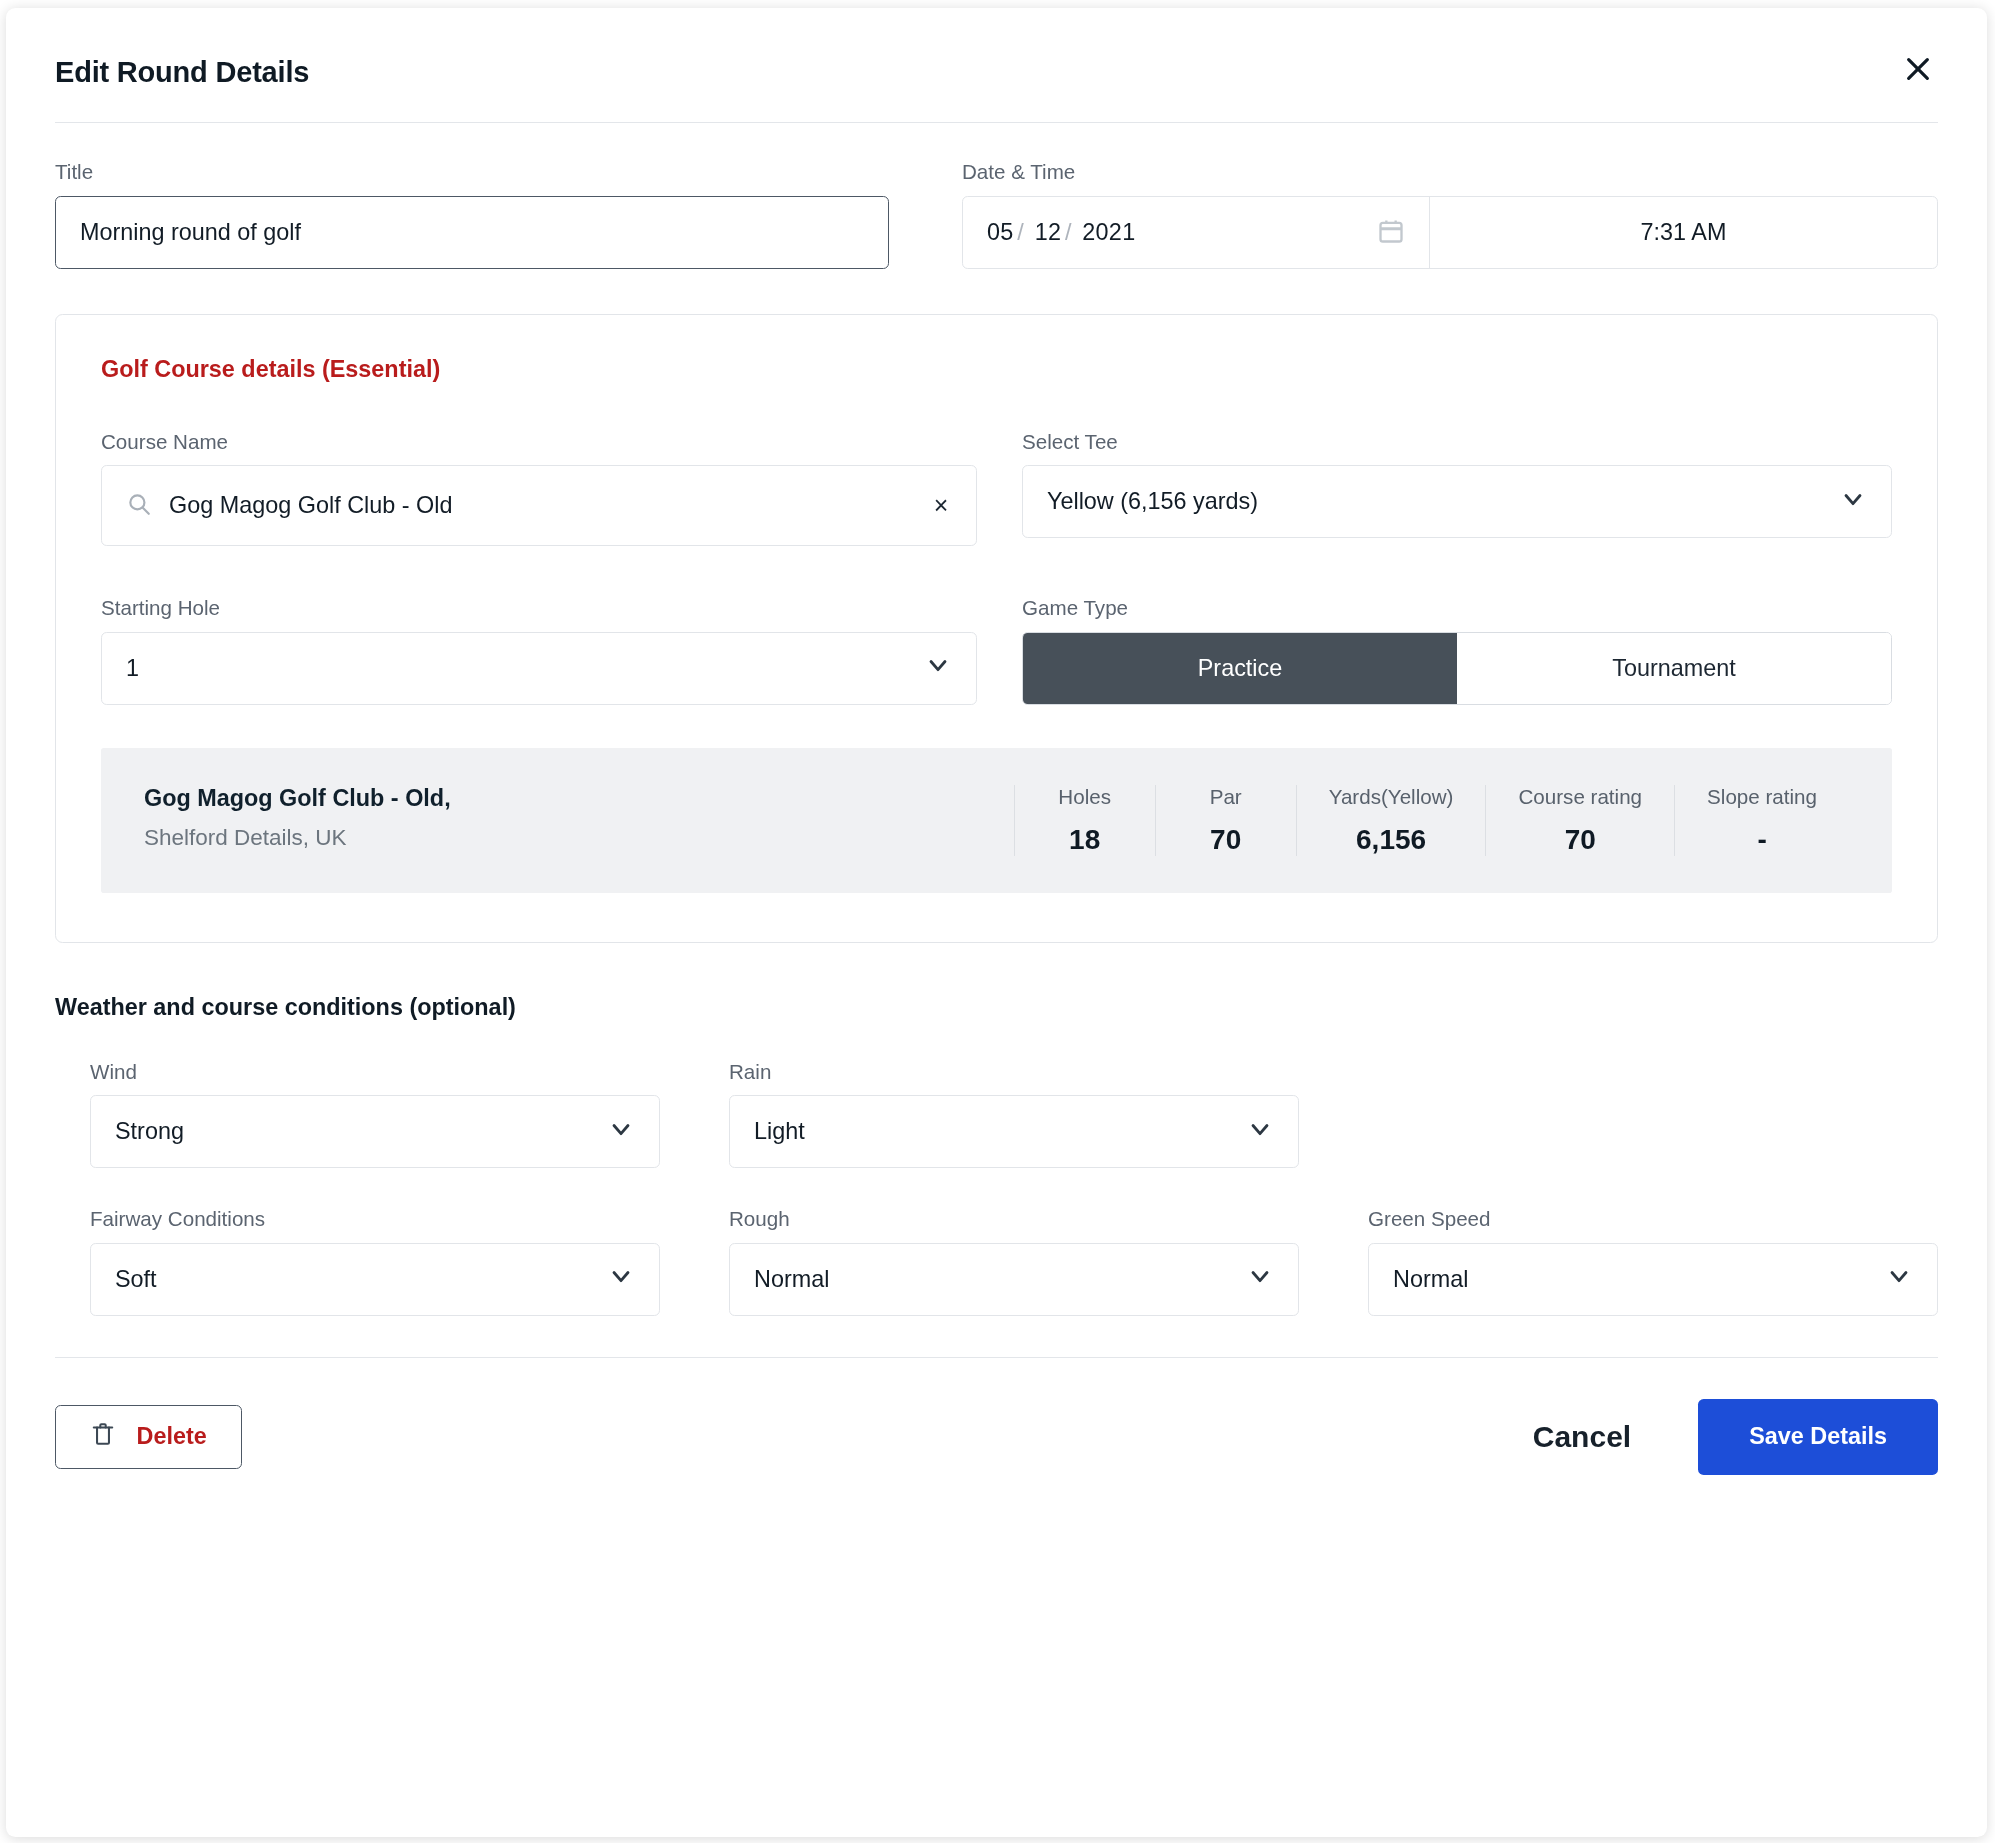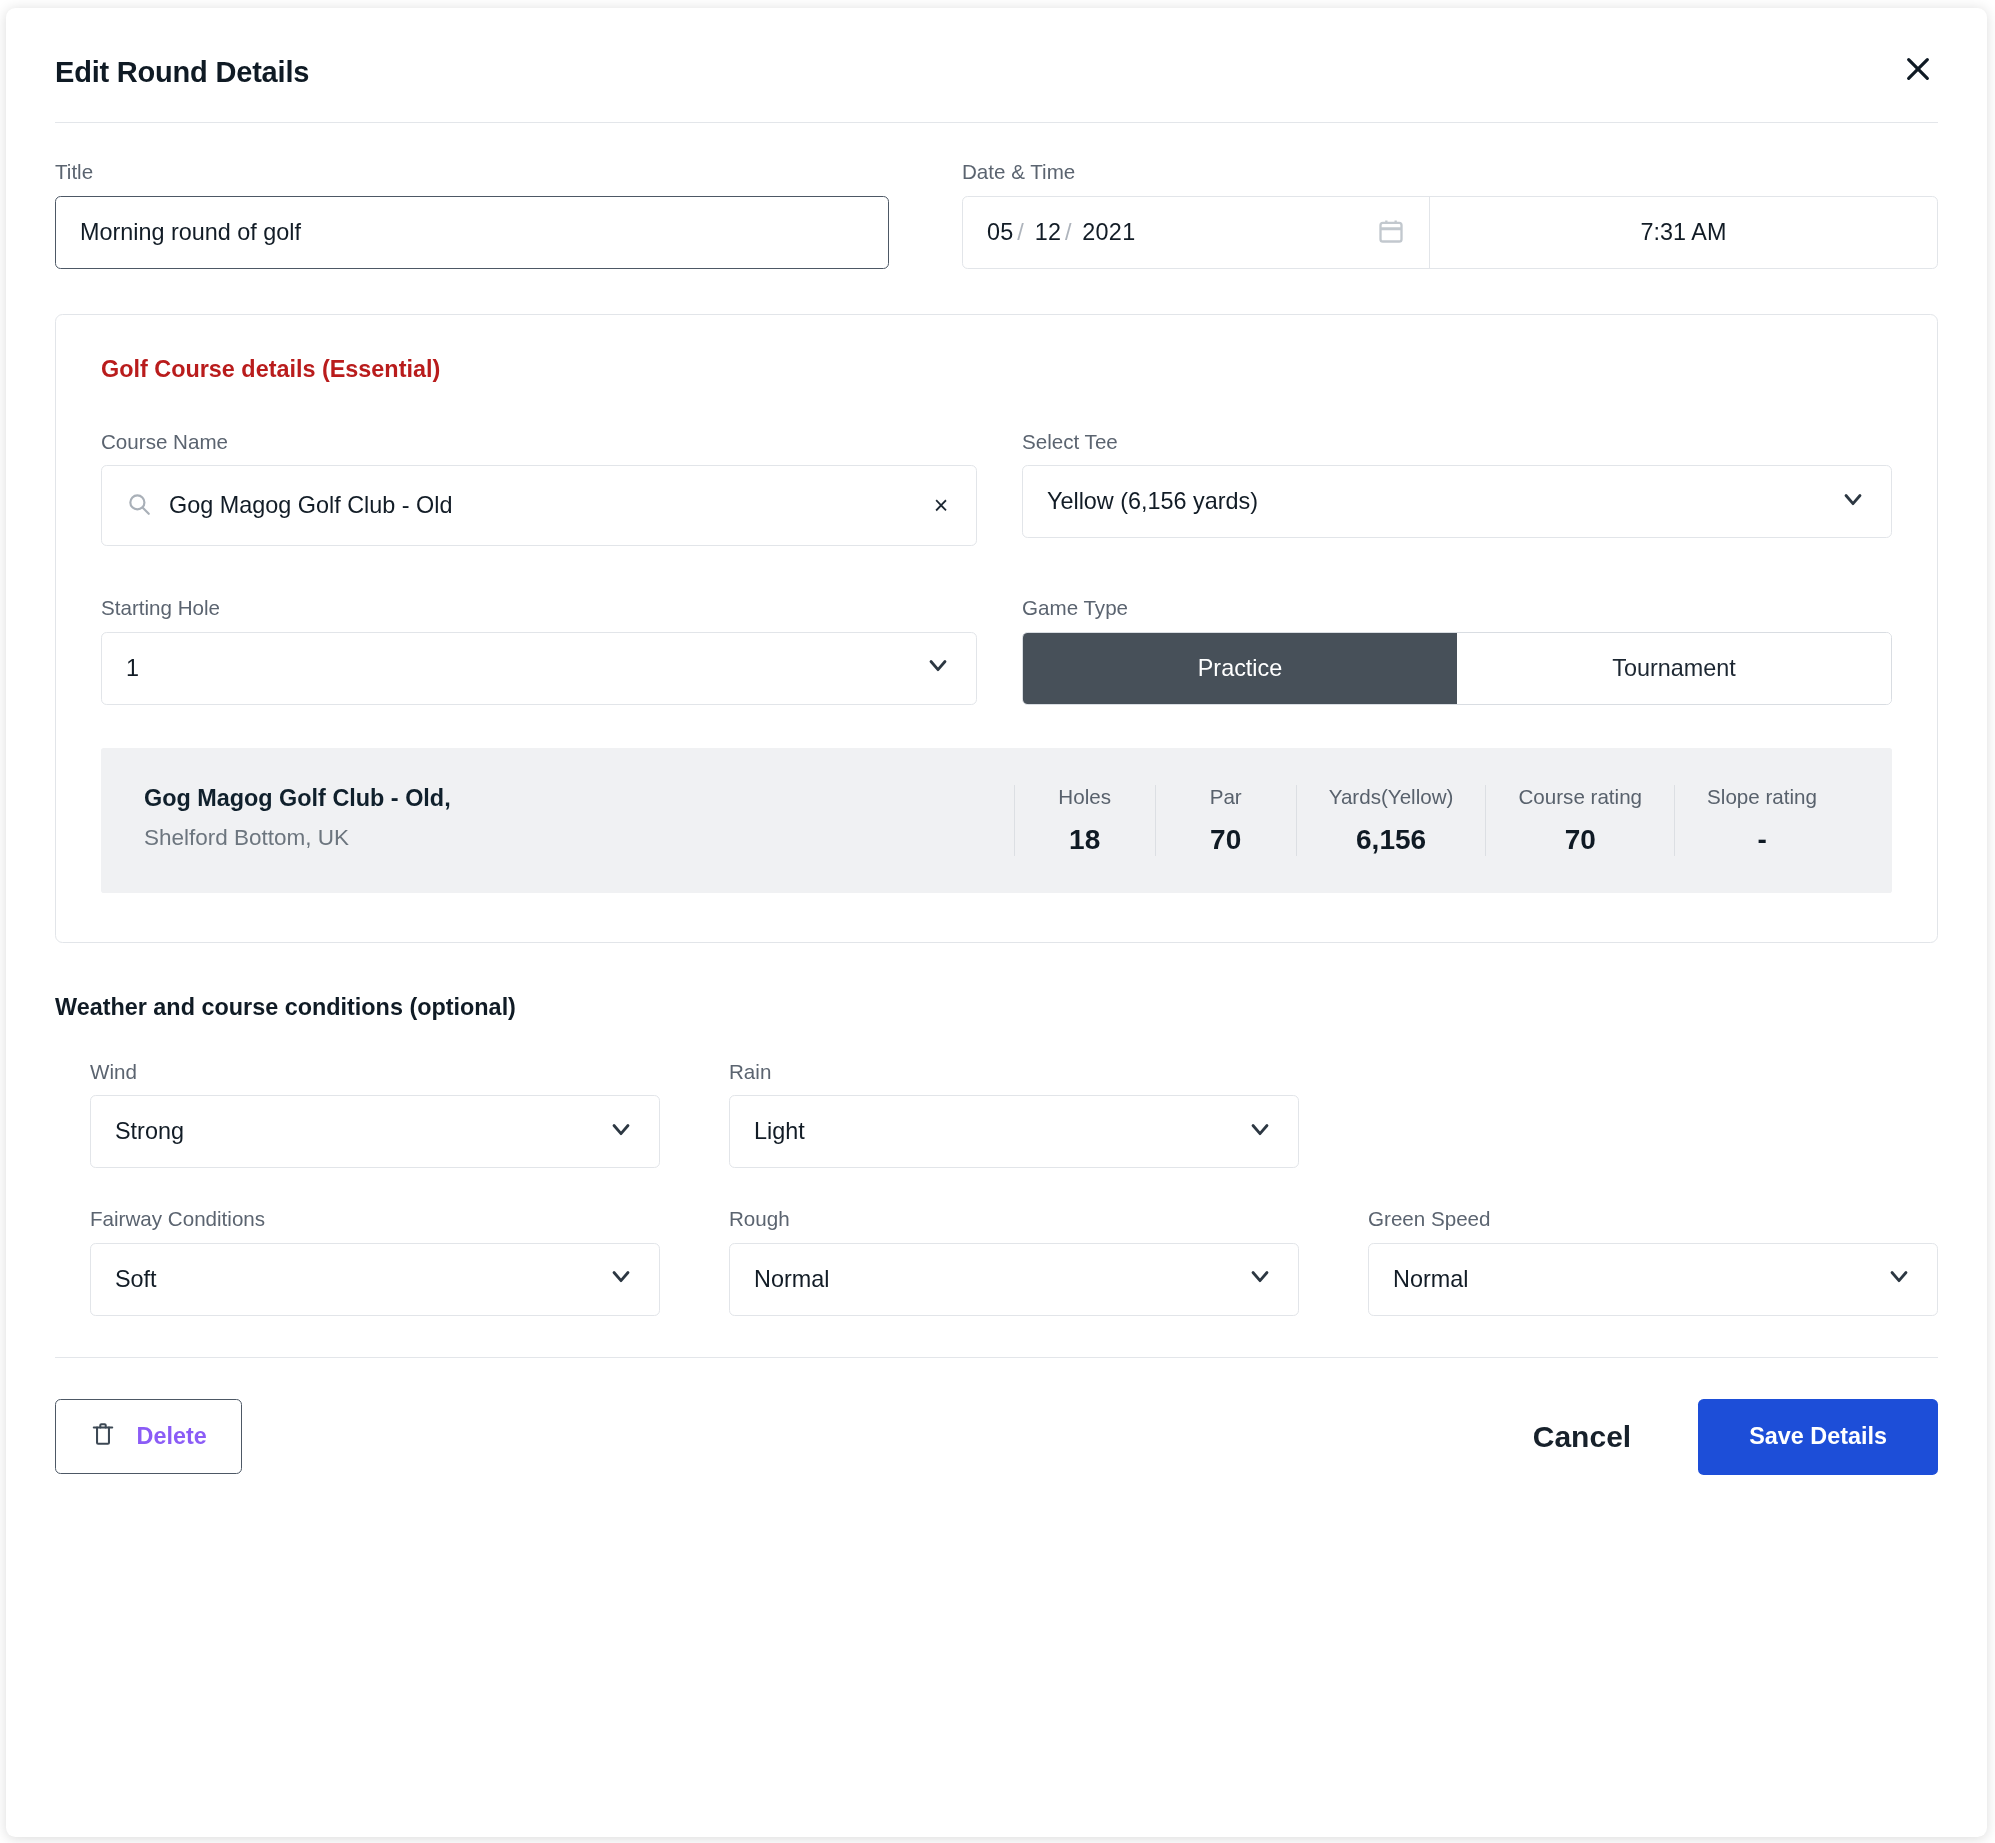--- a/index.html
+++ b/index.html
@@ -248,27 +248,27 @@
     margin-top: 24px;
     padding-top: 41px;
     display: flex;
     align-items: center;
     justify-content: space-between;
   }
   .delete-btn {
     display: flex;
     align-items: center;
     gap: 20.6px;
-    height: 75px;
+    height: 64px;
     padding: 0 34px;
     border: 1.9px solid #4d5865;
     border-radius: 5.6px;
     background: #fff;
     font-size: 23.4px;
-    color: #8b5cf6;
+    color: #b91c1c;
     font-weight: bold;
     cursor: pointer;
     font-family: "Liberation Sans", sans-serif;
     justify-content: space-between;
   }
   .footer-right { display: flex; align-items: center; gap: 39px; }
   .cancel-btn {
     background: transparent;
     border: none;
     font-size: 30px;
@@ -388,21 +388,21 @@
           <div class="toggle-group">
             <button class="toggle-btn active">Practice</button>
             <button class="toggle-btn">Tournament</button>
           </div>
         </div>
       </div>
 
       <div class="summary">
         <div class="summary-name">
           <div class="n1">Gog Magog Golf Club - Old,</div>
-          <div class="n2">Shelford Bottom, UK</div>
+          <div class="n2">Shelford Details, UK</div>
         </div>
         <div class="stat">
           <div class="k">Holes</div>
           <div class="v">18</div>
         </div>
         <div class="stat">
           <div class="k">Par</div>
           <div class="v">70</div>
         </div>
         <div class="stat">

